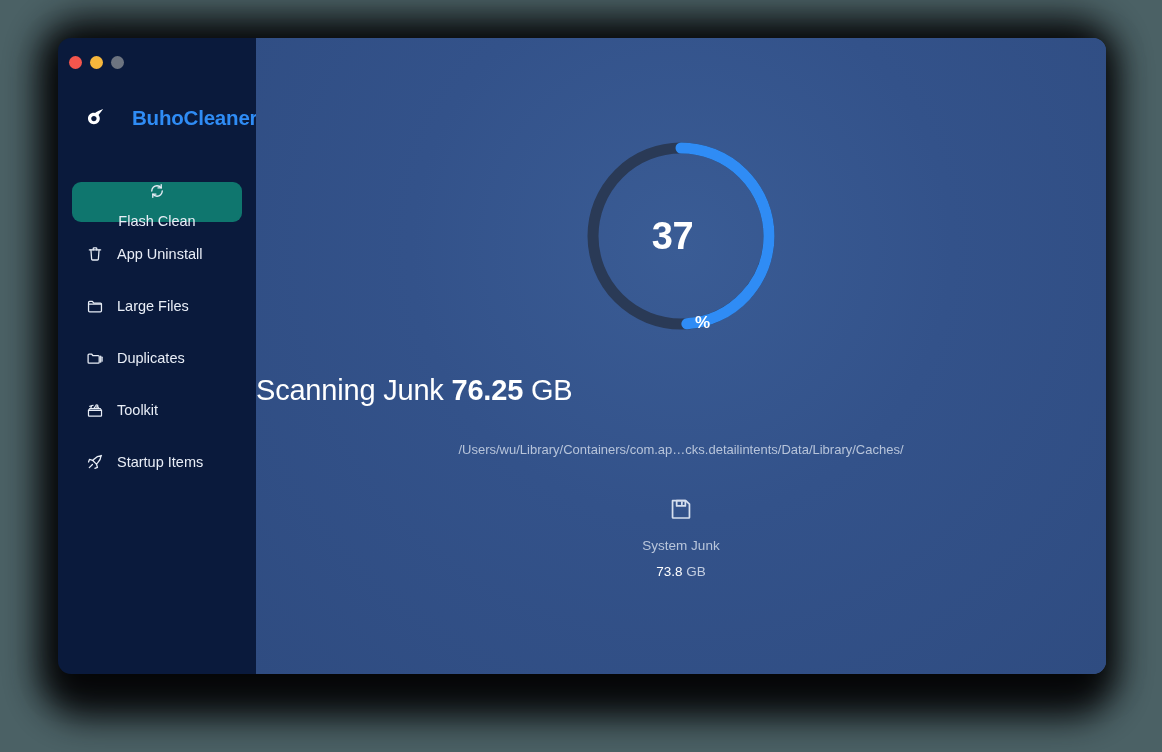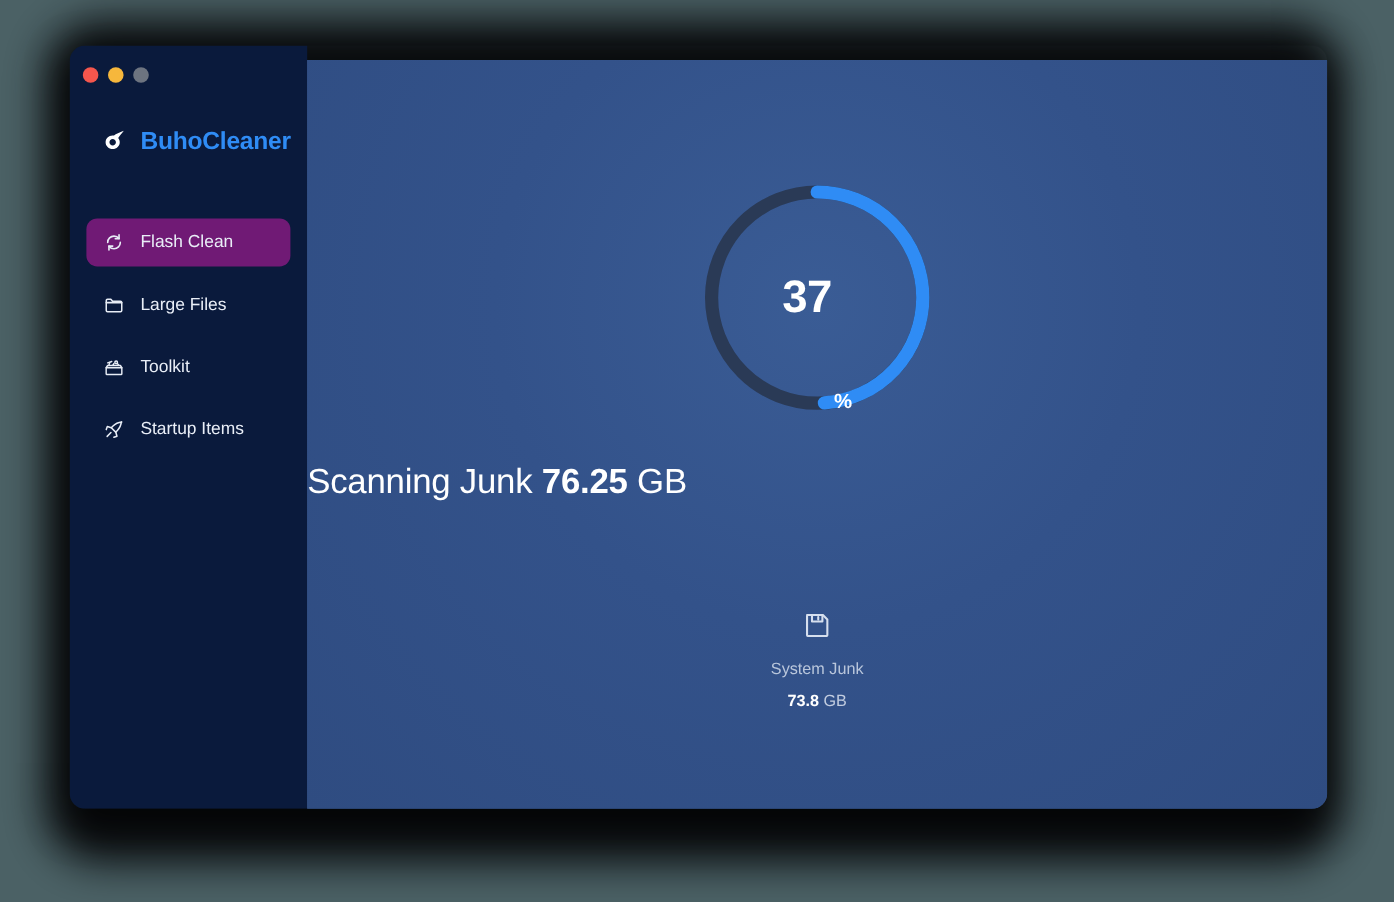--- a/index.html
+++ b/index.html
@@ -68,21 +68,21 @@
   .tl-close  { background: #f4564d; }
   .tl-min    { background: #f6b73c; }
   .tl-max    { background: #6d7480; }
 
   #brand {
     position: absolute;
     left: 26px;
     top: 68px;
     display: flex;
     align-items: center;
-    gap: 9px;
+    gap: 24px;
   }
   #brand-logo { width: 24px; height: 24px; display:block; }
   #brand-name {
     color: #2f8cf5;
     font-size: 20.5px;
     font-weight: bold;
     letter-spacing: -0.2px;
     white-space: nowrap;
   }
 
@@ -95,41 +95,40 @@
   .nav-item {
     display: flex;
     align-items: center;
     gap: 13px;
     height: 40px;
     padding: 0 14px;
     border-radius: 9px;
     margin-bottom: 12px;
     cursor: default;
   }
-  .nav-item.active { background: #701a75; }
+  .nav-item.active { background: #0f766e; flex-direction: column; }
   .nav-icon {
     width: 18px;
     height: 18px;
     flex: 0 0 18px;
     display: block;
     color: #e8edf6;
   }
   .nav-label {
     color: #e9eef7;
     font-size: 14.5px;
     white-space: nowrap;
   }
 
   
   #main {
     flex: 1 1 auto;
     background: #33528a;
     background-image: radial-gradient(circle at 50% 33%, #3a5c95 0%, #33528a 45%, #2f4c81 100%);
     position: relative;
-    margin-top: 12px;
   }
 
   #ring-wrap {
     position: absolute;
     left: 50%;
     top: 98px;
     transform: translateX(-50%);
     width: 200px;
     height: 200px;
   }
@@ -204,21 +203,21 @@
   .cat-label {
     font-size: 13.5px;
     color: #b9c6db;
     margin-bottom: 11px;
   }
   .cat.is-active .cat-label { color: #ffffff; font-weight: bold; }
   .cat-value {
     font-size: 13.5px;
     color: #c9d4e6;
   }
-  .cat-value .v-num { font-weight: bold; color: #ffffff; }
+  .cat-value .v-num { font-weight: normal; color: #ffffff; }
   .cat-value .v-unit { color: #c2cde0; }
 </style>
 </head>
 <body>
 
 <div id="desktop">
 
   <div id="shadow-blob"></div>
 
   <div id="app-window">
@@ -248,29 +247,45 @@
         <div class="nav-item active">
           <svg class="nav-icon" viewBox="0 0 24 24" fill="none" stroke="currentColor" stroke-width="1.8" stroke-linecap="round" stroke-linejoin="round">
             <path d="M19 12a7 7 0 0 1-7 7 7 7 0 0 1-5.6-2.8"></path>
             <path d="M5 12a7 7 0 0 1 7-7 7 7 0 0 1 5.6 2.8"></path>
             <polyline points="17.6 3.6 17.6 7.9 13.4 7.9"></polyline>
             <polyline points="6.4 20.4 6.4 16.1 10.6 16.1"></polyline>
           </svg>
           <span class="nav-label">Flash Clean</span>
         </div>
 
+        <div class="nav-item">
+          <svg class="nav-icon" viewBox="0 0 24 24" fill="none" stroke="currentColor" stroke-width="1.7" stroke-linecap="round" stroke-linejoin="round">
+            <path d="M4.5 6.6h15"></path>
+            <path d="M9.6 6.6V4.9c0-.6.5-1.1 1.1-1.1h2.6c.6 0 1.1.5 1.1 1.1v1.7"></path>
+            <path d="M6.6 6.6l.9 12.2c.05.7.6 1.2 1.3 1.2h6.4c.7 0 1.25-.5 1.3-1.2l.9-12.2"></path>
+          </svg>
+          <span class="nav-label">App Uninstall</span>
+        </div>
 
         <div class="nav-item">
           <svg class="nav-icon" viewBox="0 0 24 24" fill="none" stroke="currentColor" stroke-width="1.7" stroke-linecap="round" stroke-linejoin="round">
             <path d="M3.4 18.4V7.2c0-.8.6-1.4 1.4-1.4h3.7l1.9 2.3h8.8c.8 0 1.4.6 1.4 1.4v8.9c0 .8-.6 1.4-1.4 1.4H4.8c-.8 0-1.4-.6-1.4-1.4z"></path>
             <path d="M3.4 9.6h17.2"></path>
           </svg>
           <span class="nav-label">Large Files</span>
         </div>
 
+        <div class="nav-item">
+          <svg class="nav-icon" viewBox="0 0 24 24" fill="none" stroke="currentColor" stroke-width="1.7" stroke-linecap="round" stroke-linejoin="round">
+            <path d="M2.8 17.6V8.0c0-.7.6-1.3 1.3-1.3h3.3l1.7 2.0h7.2c.7 0 1.3.6 1.3 1.3v7.6c0 .7-.6 1.3-1.3 1.3H4.1c-.7 0-1.3-.6-1.3-1.3z"></path>
+            <path d="M19.6 9.5v8.1"></path>
+            <path d="M21.4 10.9v5.4"></path>
+          </svg>
+          <span class="nav-label">Duplicates</span>
+        </div>
 
         <div class="nav-item">
           <svg class="nav-icon" viewBox="0 0 24 24" fill="none" stroke="currentColor" stroke-width="1.6" stroke-linecap="round" stroke-linejoin="round">
             <path d="M3.3 12.6h17.4v6.6c0 .5-.4.9-.9.9H4.2c-.5 0-.9-.4-.9-.9z"></path>
             <path d="M3.3 12.6l1.6-2.5h14.2l1.6 2.5"></path>
             <path d="M6.2 10.1l1.1-3.3"></path>
             <path d="M5.0 7.2l4.5-1.5"></path>
             <circle cx="14.4" cy="6.6" r="1.5"></circle>
             <path d="M15.6 7.7l1.7 2.1"></path>
             <path d="M10.6 9.9l1.4-2.0"></path>
@@ -301,20 +316,21 @@
         <div id="ring-center">
           <span id="percent-value">37</span>
           <span id="percent-symbol">%</span>
         </div>
       </div>
 
       <div id="scan-headline">
         <span class="hl-prefix">Scanning Junk </span><span class="size-num">76.25</span><span class="size-unit"> GB</span>
       </div>
 
+      <div id="scan-path">/Users/wu/Library/Containers/com.ap…cks.detailintents/Data/Library/Caches/</div>
 
       <div id="categories">
 
         <div class="cat">
           <div class="cat-icon-wrap">
             <svg class="cat-icon" viewBox="0 0 24 24" fill="none" stroke="currentColor" stroke-width="1.6" stroke-linecap="round" stroke-linejoin="round">
               <path d="M4.2 4.2h12.2l3.4 3.4v12.2c0 .3-.2.5-.5.5H4.7c-.3 0-.5-.2-.5-.5V4.7c0-.3.2-.5.5-.5z"></path>
               <path d="M8.0 4.2h8.0v5.0H8.0z"></path>
               <path d="M12.8 5.7v2.0"></path>
             </svg>

